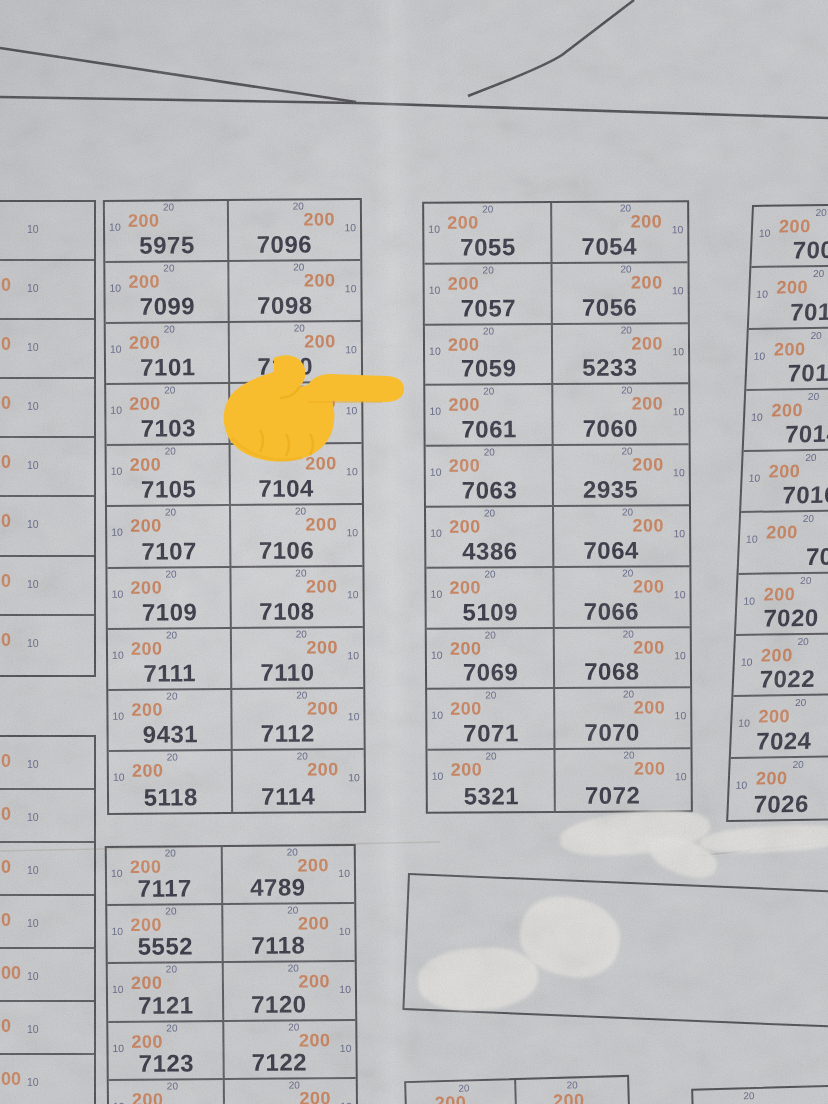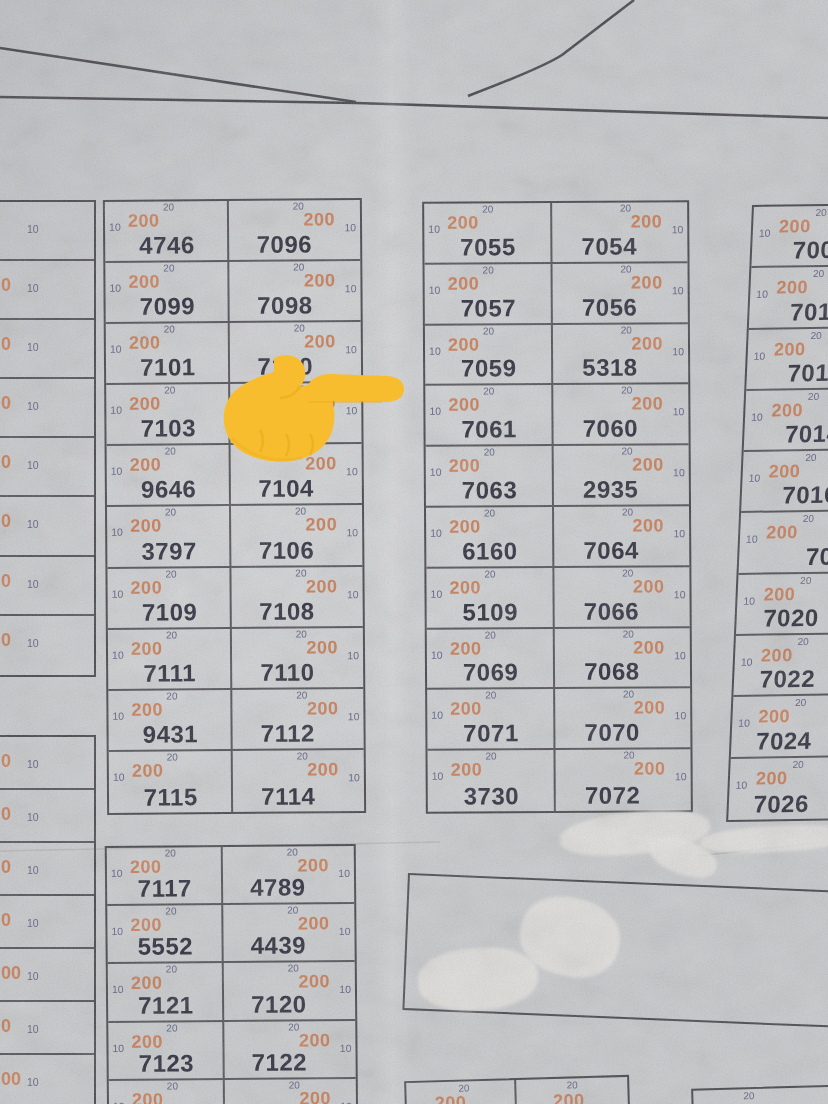--- a/index.html
+++ b/index.html
@@ -164,21 +164,21 @@
         <span class="front">10</span>
       </div>
     </div>
 
   <div id="blk-main-left" class="pblock">
       <div class="row">
         <div class="cell cl">
           <span class="lbl20">20</span>
           <span class="lbl200">200</span>
           <span class="lbl10">10</span>
-          <span class="num">4746</span>
+          <span class="num">5975</span>
         </div>
         <div class="cell cr">
           <span class="lbl20">20</span>
           <span class="lbl200">200</span>
           <span class="lbl10">10</span>
           <span class="num">7096</span>
         </div>
       </div>
       <div class="row">
         <div class="cell cl">
@@ -220,35 +220,35 @@
           <span class="lbl200">200</span>
           <span class="lbl10">10</span>
           <span class="num">7102</span>
         </div>
       </div>
       <div class="row">
         <div class="cell cl">
           <span class="lbl20">20</span>
           <span class="lbl200">200</span>
           <span class="lbl10">10</span>
-          <span class="num">9646</span>
+          <span class="num">7105</span>
         </div>
         <div class="cell cr">
           <span class="lbl20">20</span>
           <span class="lbl200">200</span>
           <span class="lbl10">10</span>
           <span class="num">7104</span>
         </div>
       </div>
       <div class="row">
         <div class="cell cl">
           <span class="lbl20">20</span>
           <span class="lbl200">200</span>
           <span class="lbl10">10</span>
-          <span class="num">3797</span>
+          <span class="num">7107</span>
         </div>
         <div class="cell cr">
           <span class="lbl20">20</span>
           <span class="lbl200">200</span>
           <span class="lbl10">10</span>
           <span class="num">7106</span>
         </div>
       </div>
       <div class="row">
         <div class="cell cl">
@@ -290,21 +290,21 @@
           <span class="lbl200">200</span>
           <span class="lbl10">10</span>
           <span class="num">7112</span>
         </div>
       </div>
       <div class="row">
         <div class="cell cl">
           <span class="lbl20">20</span>
           <span class="lbl200">200</span>
           <span class="lbl10">10</span>
-          <span class="num">7115</span>
+          <span class="num">5118</span>
         </div>
         <div class="cell cr">
           <span class="lbl20">20</span>
           <span class="lbl200">200</span>
           <span class="lbl10">10</span>
           <span class="num">7114</span>
         </div>
       </div>
     </div>
   <div id="blk-center" class="pblock">
@@ -340,21 +340,21 @@
         <div class="cell cl">
           <span class="lbl20">20</span>
           <span class="lbl200">200</span>
           <span class="lbl10">10</span>
           <span class="num">7059</span>
         </div>
         <div class="cell cr">
           <span class="lbl20">20</span>
           <span class="lbl200">200</span>
           <span class="lbl10">10</span>
-          <span class="num">5318</span>
+          <span class="num">5233</span>
         </div>
       </div>
       <div class="row">
         <div class="cell cl">
           <span class="lbl20">20</span>
           <span class="lbl200">200</span>
           <span class="lbl10">10</span>
           <span class="num">7061</span>
         </div>
         <div class="cell cr">
@@ -376,21 +376,21 @@
           <span class="lbl200">200</span>
           <span class="lbl10">10</span>
           <span class="num">2935</span>
         </div>
       </div>
       <div class="row">
         <div class="cell cl">
           <span class="lbl20">20</span>
           <span class="lbl200">200</span>
           <span class="lbl10">10</span>
-          <span class="num">6160</span>
+          <span class="num">4386</span>
         </div>
         <div class="cell cr">
           <span class="lbl20">20</span>
           <span class="lbl200">200</span>
           <span class="lbl10">10</span>
           <span class="num">7064</span>
         </div>
       </div>
       <div class="row">
         <div class="cell cl">
@@ -432,21 +432,21 @@
           <span class="lbl200">200</span>
           <span class="lbl10">10</span>
           <span class="num">7070</span>
         </div>
       </div>
       <div class="row">
         <div class="cell cl">
           <span class="lbl20">20</span>
           <span class="lbl200">200</span>
           <span class="lbl10">10</span>
-          <span class="num">3730</span>
+          <span class="num">5321</span>
         </div>
         <div class="cell cr">
           <span class="lbl20">20</span>
           <span class="lbl200">200</span>
           <span class="lbl10">10</span>
           <span class="num">7072</span>
         </div>
       </div>
     </div>
   <div id="blk-right" class="pblock">
@@ -550,21 +550,21 @@
         <div class="cell cl">
           <span class="lbl20">20</span>
           <span class="lbl200">200</span>
           <span class="lbl10">10</span>
           <span class="num">5552</span>
         </div>
         <div class="cell cr">
           <span class="lbl20">20</span>
           <span class="lbl200">200</span>
           <span class="lbl10">10</span>
-          <span class="num">4439</span>
+          <span class="num">7118</span>
         </div>
       </div>
       <div class="row">
         <div class="cell cl">
           <span class="lbl20">20</span>
           <span class="lbl200">200</span>
           <span class="lbl10">10</span>
           <span class="num">7121</span>
         </div>
         <div class="cell cr">

